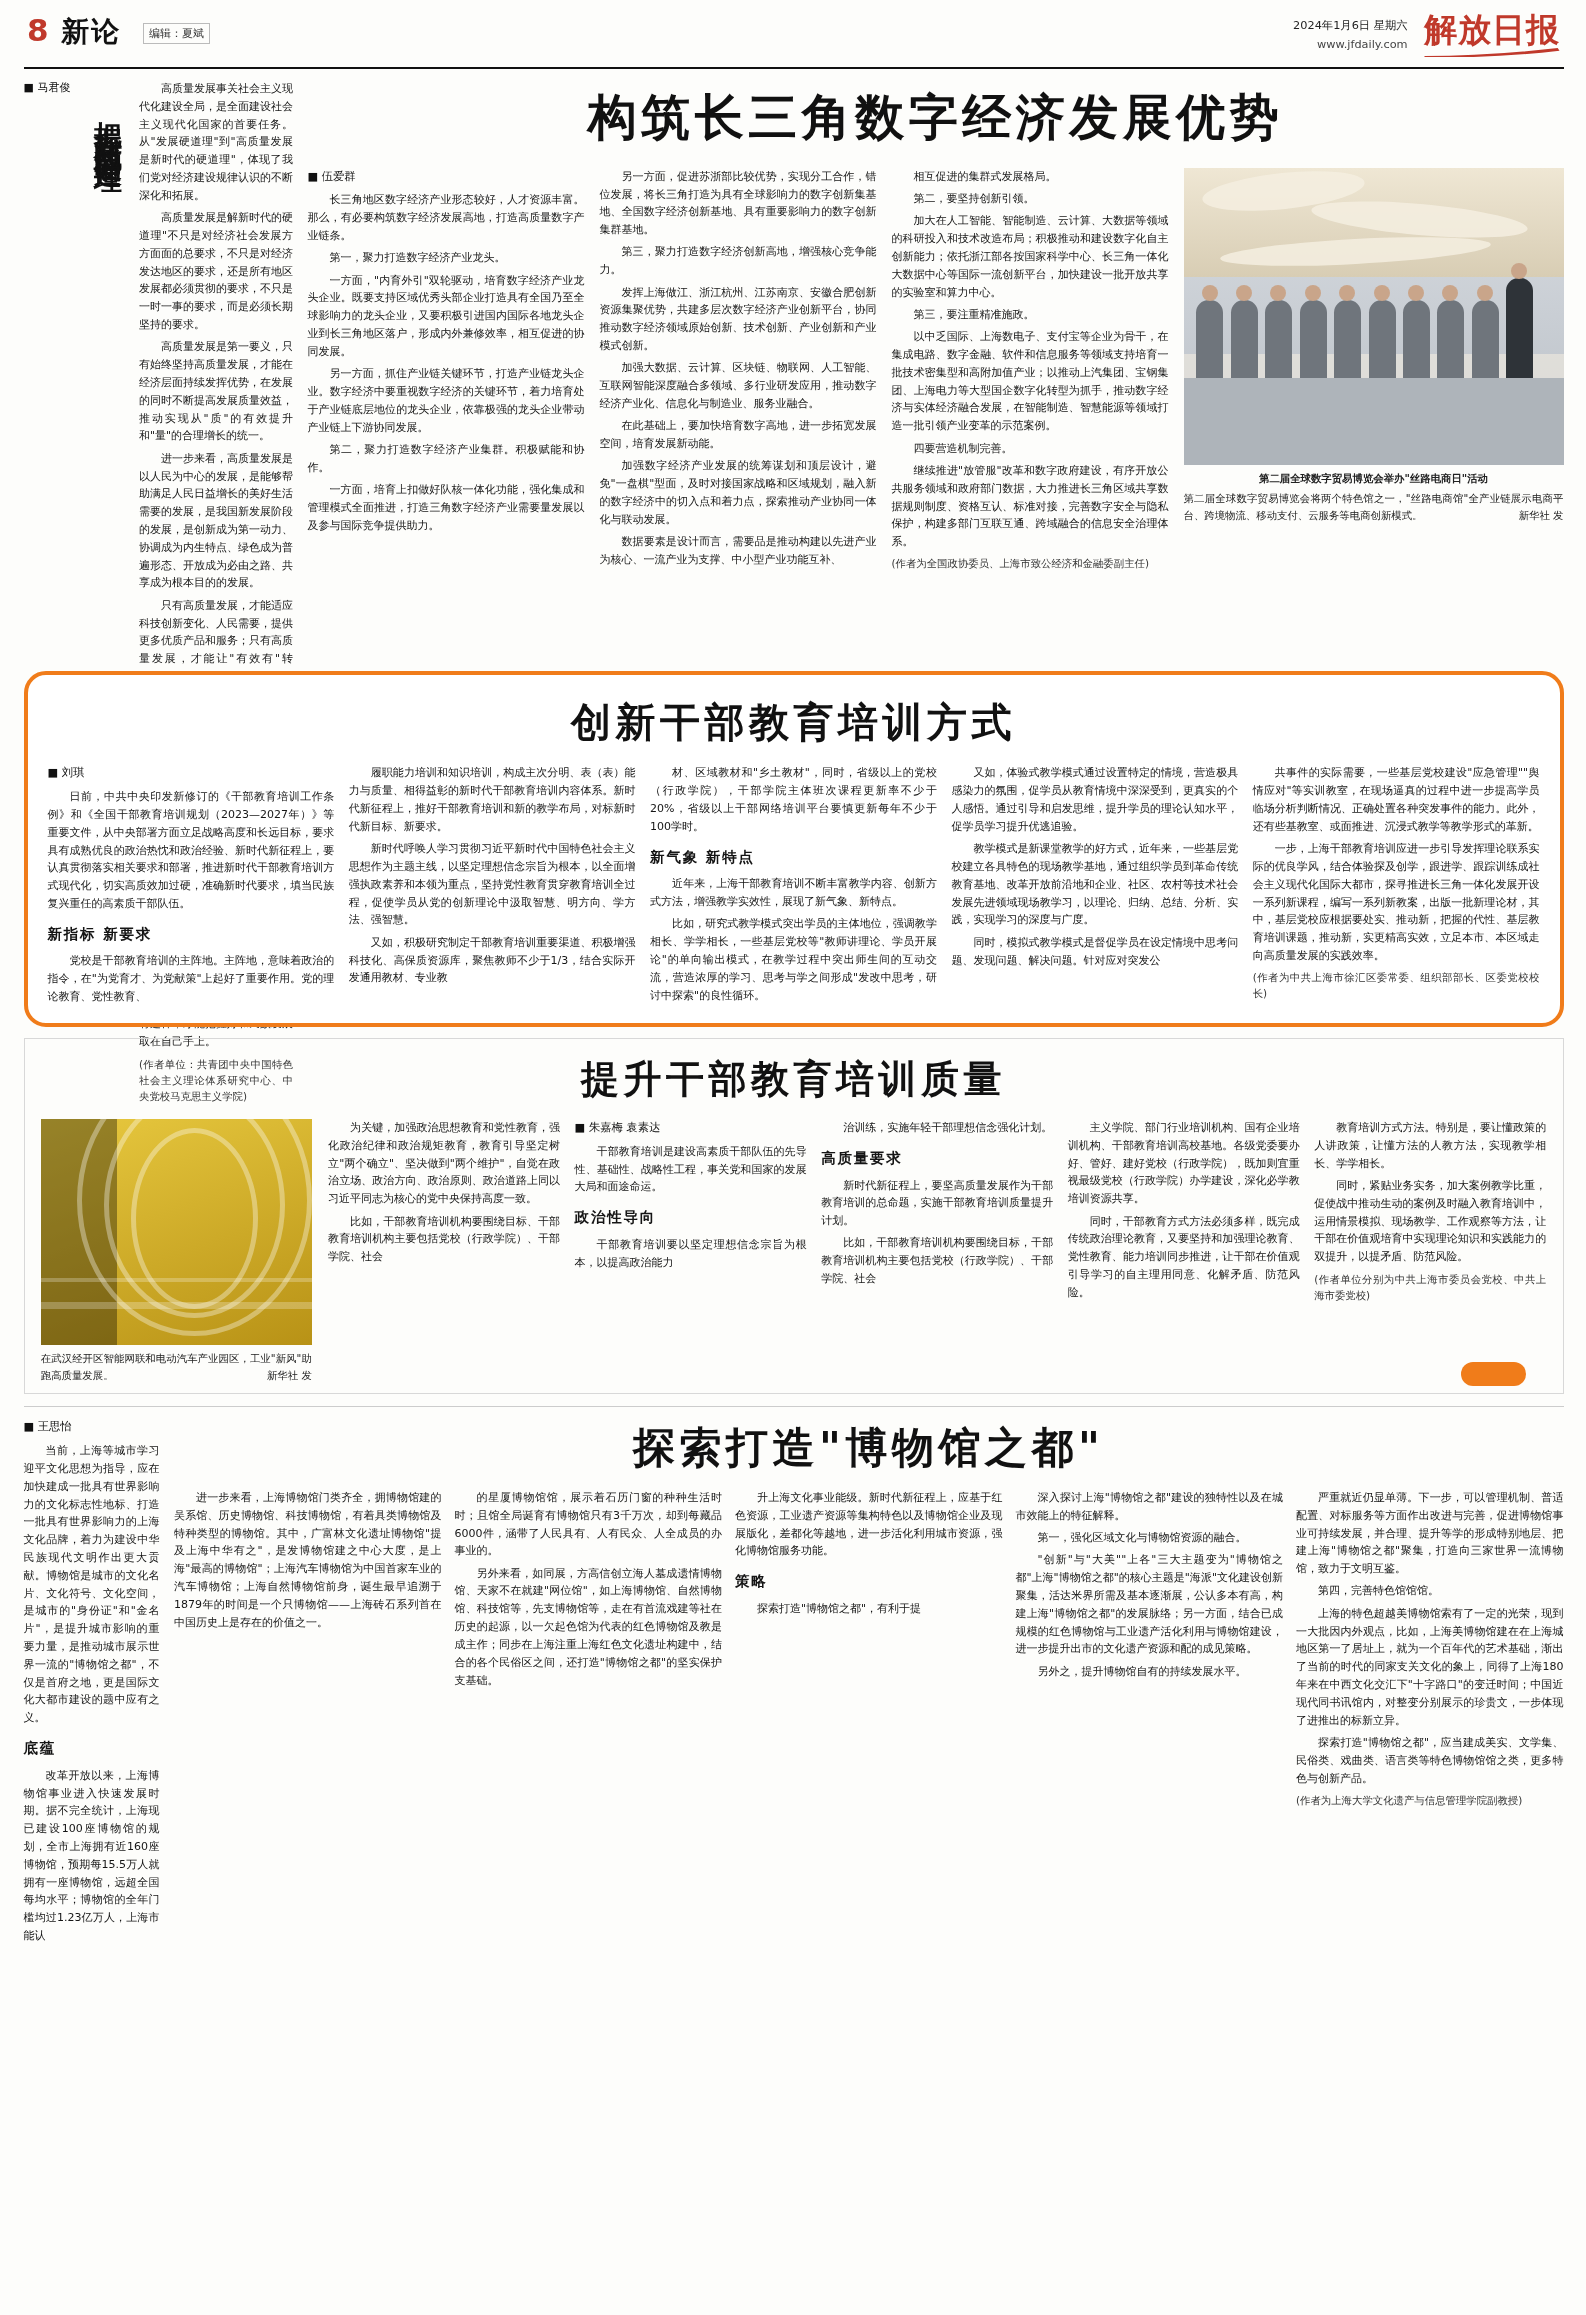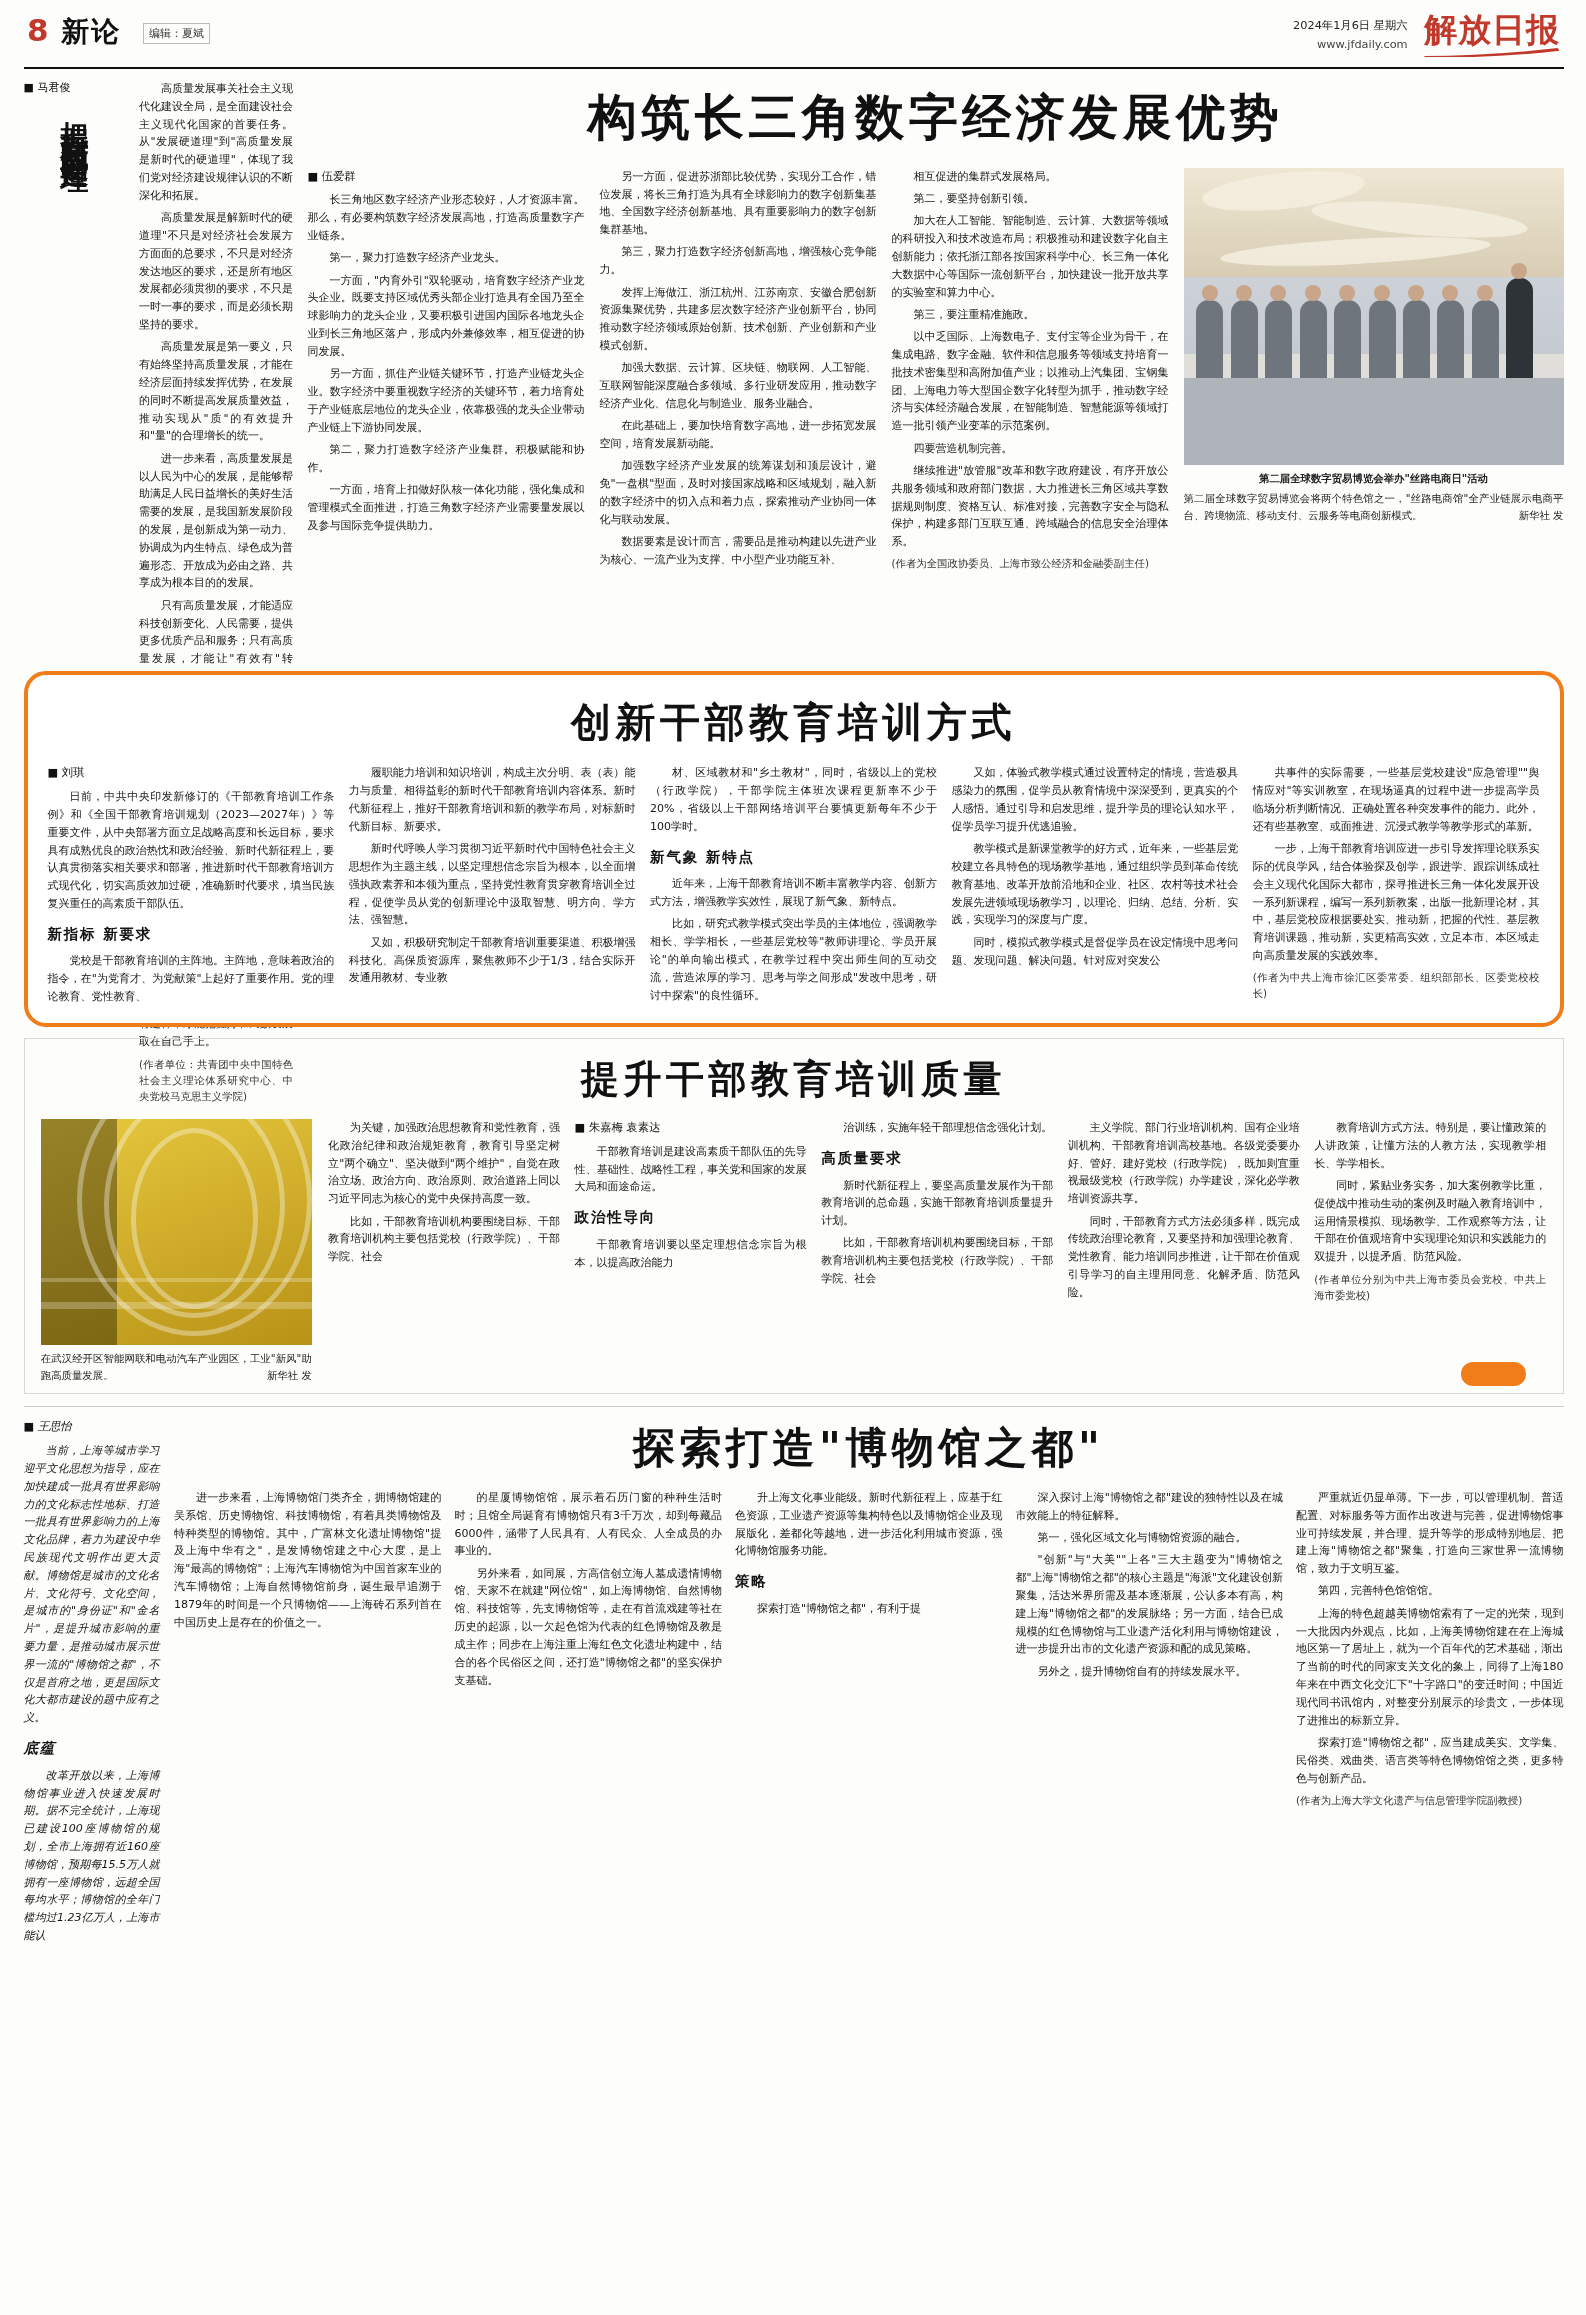--- a/index.html
+++ b/index.html
@@ -53,21 +53,21 @@
     text-indent:0;
   }
   .credit { font-size:10.4px; color:#333; margin-top:7.2px; text-indent:0; line-height:1.55;}
   .headline {
     font-family:"DejaVu Serif","Liberation Serif",serif;
     font-weight:bold; text-align:center; letter-spacing:4.5px;
   }
 
   
   .top-block { display:flex; gap:14.5px; padding-top:11px; height:593px; }
-  .top-left { width:101px; display:flex; flex-direction:column; align-items:center; }
+  .top-left { width:101px; display:flex; flex-direction:column; align-items:flex-end; }
   .top-left .byline { writing-mode:horizontal-tb; font-size:11px; align-self:flex-start;}
   .top-right { flex:1; }
   .hl-main { font-size:49px; margin:5.4px 0 16.3px 0; }
   .photo-box { width:380px; }
   .photo {
     width:100%; height:297px;
     background:linear-gradient(#d9dde2,#b9bfc6);
     position:relative; overflow:hidden;
   }
   .photo .ceiling { position:absolute; top:0; left:0; right:0; height:109px;
@@ -98,21 +98,21 @@
   .mid-wrap { display:flex; gap:16.3px; }
   .mid-photo { width:271px; }
   .ph2 { width:100%; height:226px; background:linear-gradient(160deg,#e8c93f,#b89216); position:relative; overflow:hidden;}
   .ph2 .arc { position:absolute; border:5.4px solid rgba(255,255,255,.35); border-radius:50%; }
   .ph2 .dark { position:absolute; left:0; top:0; width:28%; height:100%; background:rgba(0,0,0,.35);}
   .ph2 .beam { position:absolute; background:rgba(255,255,255,.25); }
   .blob { position:absolute; width:65px; height:23.5px; background:#f07c1a; border-radius:12.7px; }
 
   
   .bot-block { margin-top:12.7px; display:flex; gap:14.5px; border-top:0.9px solid #ccc; padding-top:11px;}
-  .bot-left { width:136px;font-style:italic; }
+  .bot-left { width:136px; }
   .bot-main { flex:1; }
   .hl-bot { font-size:42px; margin:1.8px 0 12.7px 0;}
   .cols-6 { display:flex; gap:13px; }
   .cols-6 > div { flex:1; }
 </style>
 </head>
 <body>
 
 <div class="page">
 

